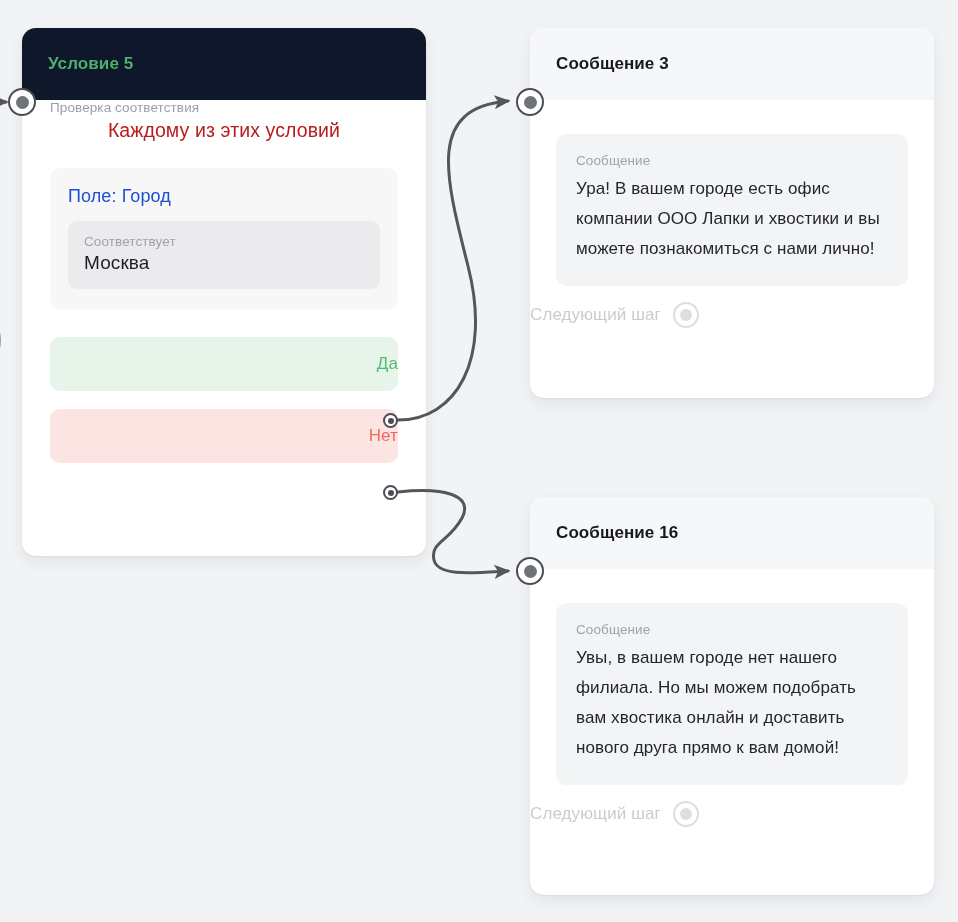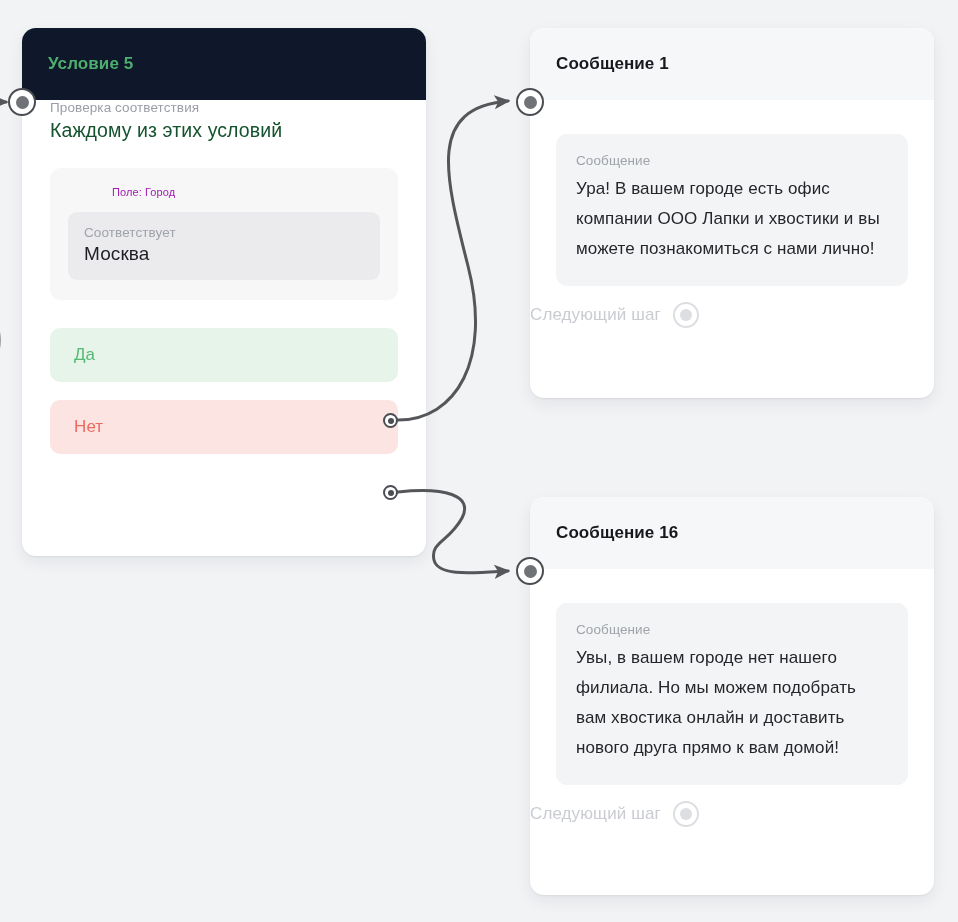--- a/index.html
+++ b/index.html
@@ -63,37 +63,37 @@
   }
 
   .node-body { padding: 0 28px; }
 
   .check-label {
     color: #9a9ea6;
     font-size: 13.5px;
     letter-spacing: .1px;
   }
   .check-value {
-    color: #14532d;
+    color: #b91c1c;
     font-size: 19.5px;
     padding-top: 4px;
     letter-spacing: .1px;
+    text-align: center;
   }
 
   .field-box {
     margin-top: 26px;
     background: #f7f7f8;
     border-radius: 11px;
     padding: 18px 18px 20px 18px;
   }
   .field-name {
-    color: #a21caf;
-    font-size: 11px;
-    letter-spacing: .1px;
-    margin-left: 44px;
+    color: #1d4ed8;
+    font-size: 18px;
+    letter-spacing: .1px;
   }
   .operator-box {
     margin-top: 14px;
     background: #ebebee;
     border-radius: 9px;
     padding: 13px 16px 15px 16px;
   }
   .operator-label {
     color: #9fa3aa;
     font-size: 13.5px;
@@ -105,21 +105,21 @@
     padding-top: 3px;
     letter-spacing: .1px;
   }
 
   .branch {
     position: relative;
     height: 54px;
     border-radius: 10px;
     display: flex;
     align-items: center;
-    justify-content: flex-start;
+    justify-content: flex-end;
     font-size: 17px;
     letter-spacing: .1px;
     padding-left: 24px;
   }
   .branch-yes {
     margin-top: 28px;
     background: #e6f4e9;
     color: #56b974;
   }
   .branch-no {
@@ -281,21 +281,21 @@
 
   <div class="port port-out-small" style="left:383px; top:413px;">
     <span class="port-inner"></span>
   </div>
   <div class="port port-out-small" style="left:383px; top:485px;">
     <span class="port-inner"></span>
   </div>
 
   <div class="node node-message node-message-15">
     <div class="node-header">
-      <span class="node-title">Сообщение 1</span>
+      <span class="node-title">Сообщение 3</span>
     </div>
 
     <div class="bubble">
       <div class="bubble-label">Сообщение</div>
       <div class="bubble-text">Ура! В вашем городе есть офис компании ООО Лапки и хвостики и вы можете познакомиться с нами лично!</div>
     </div>
 
     <div class="next-step">
       <span class="next-step-label">Следующий шаг</span>
       <span class="port-idle">

